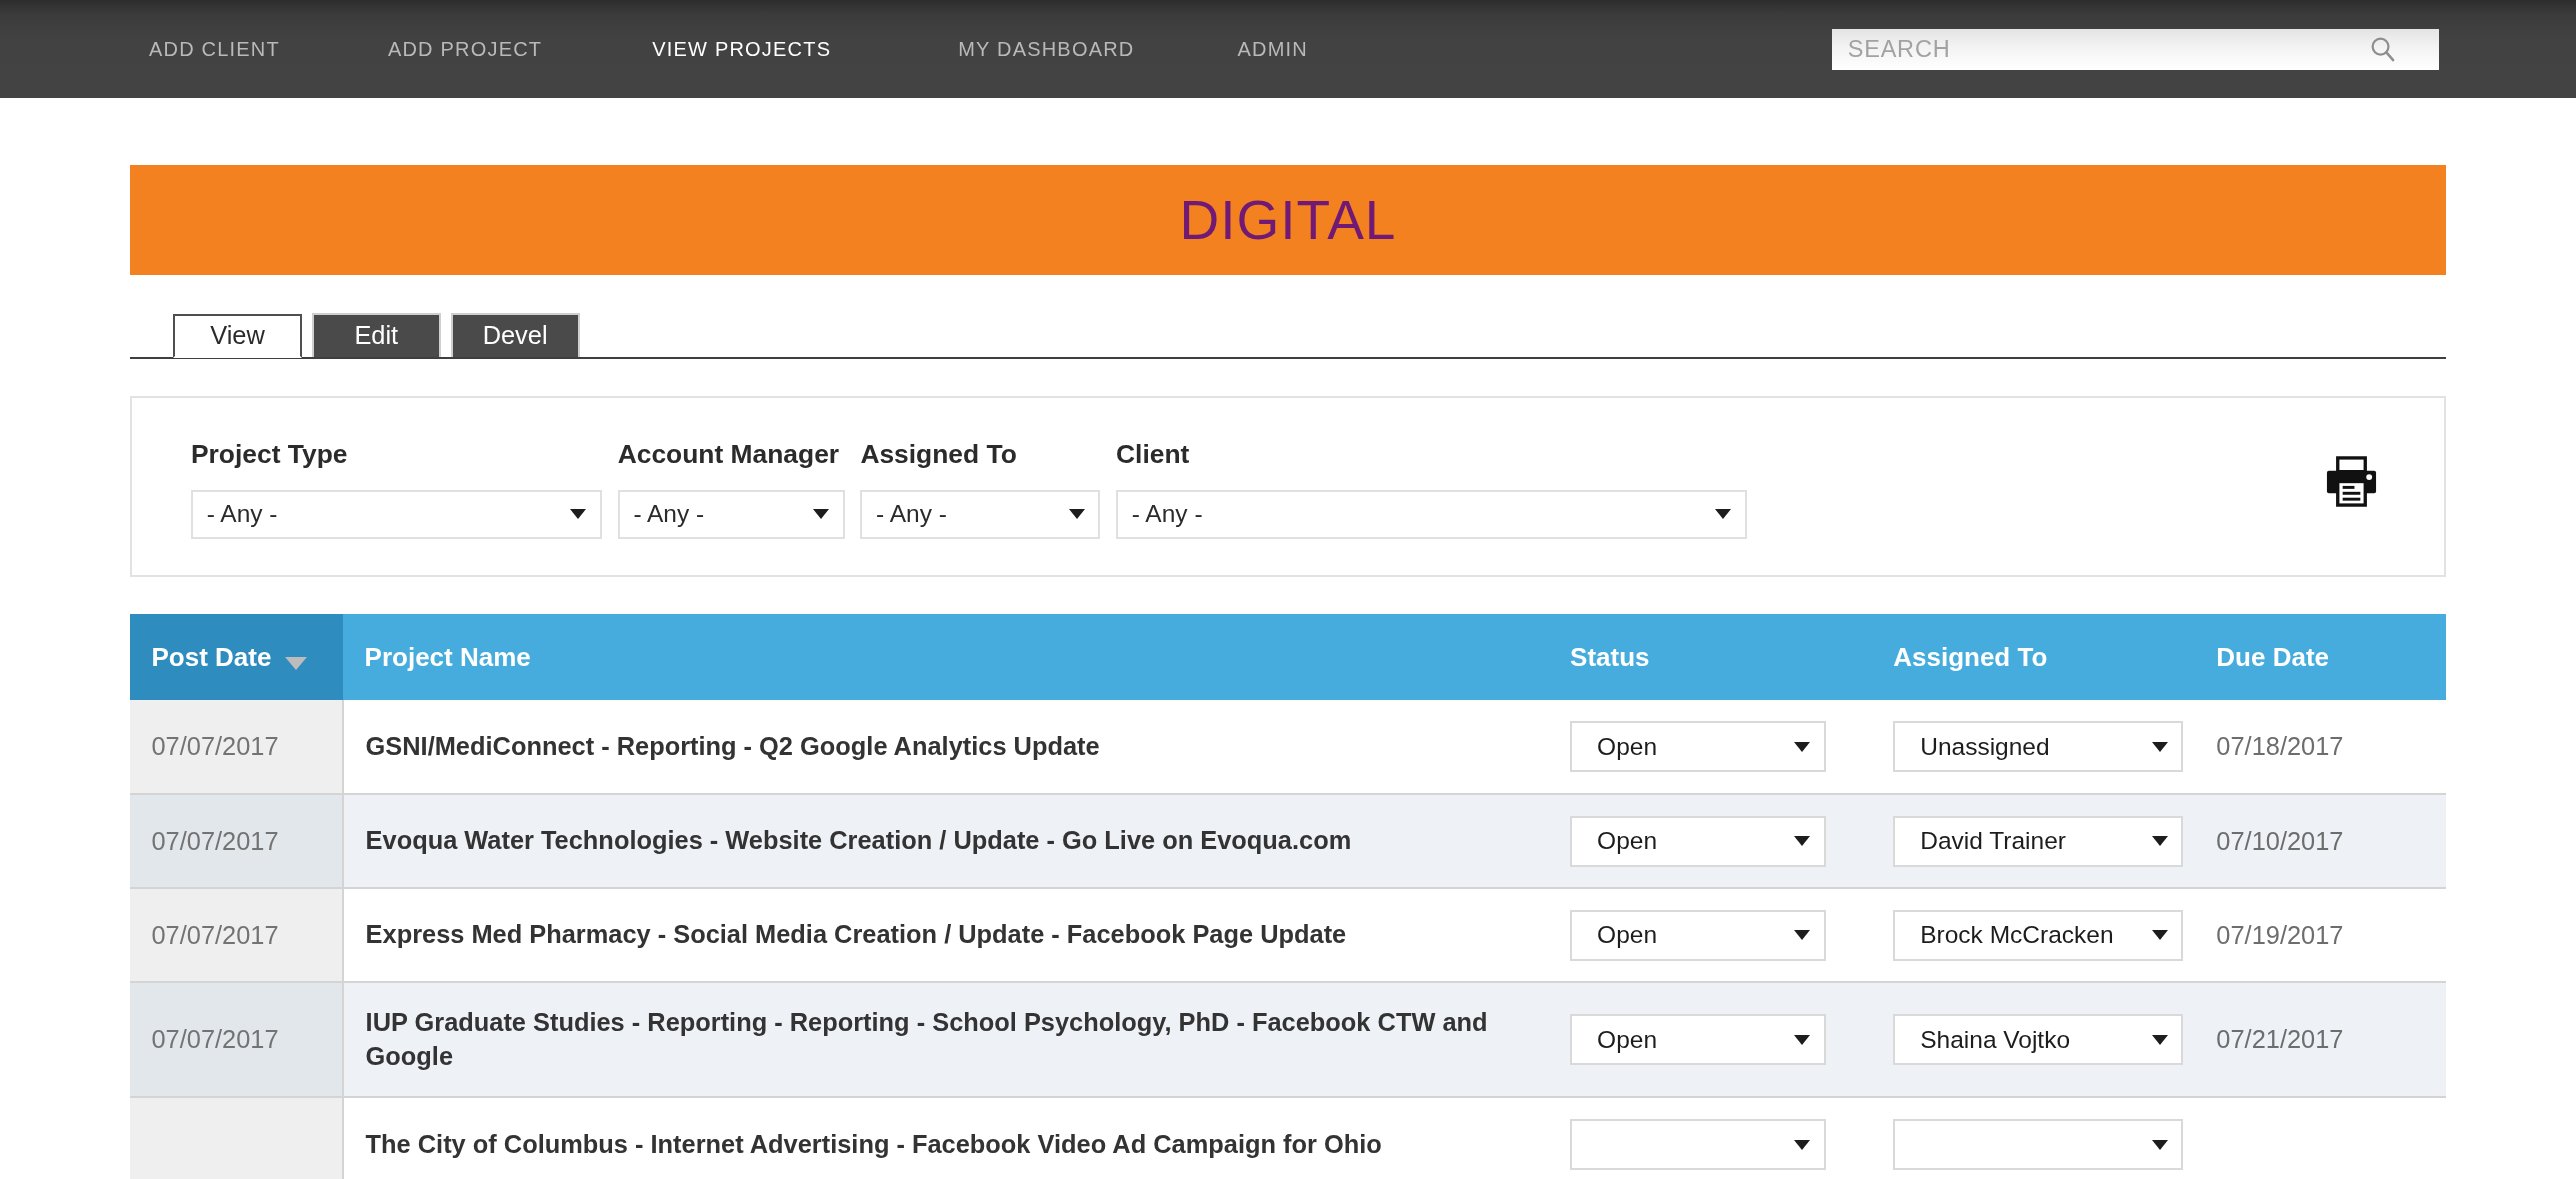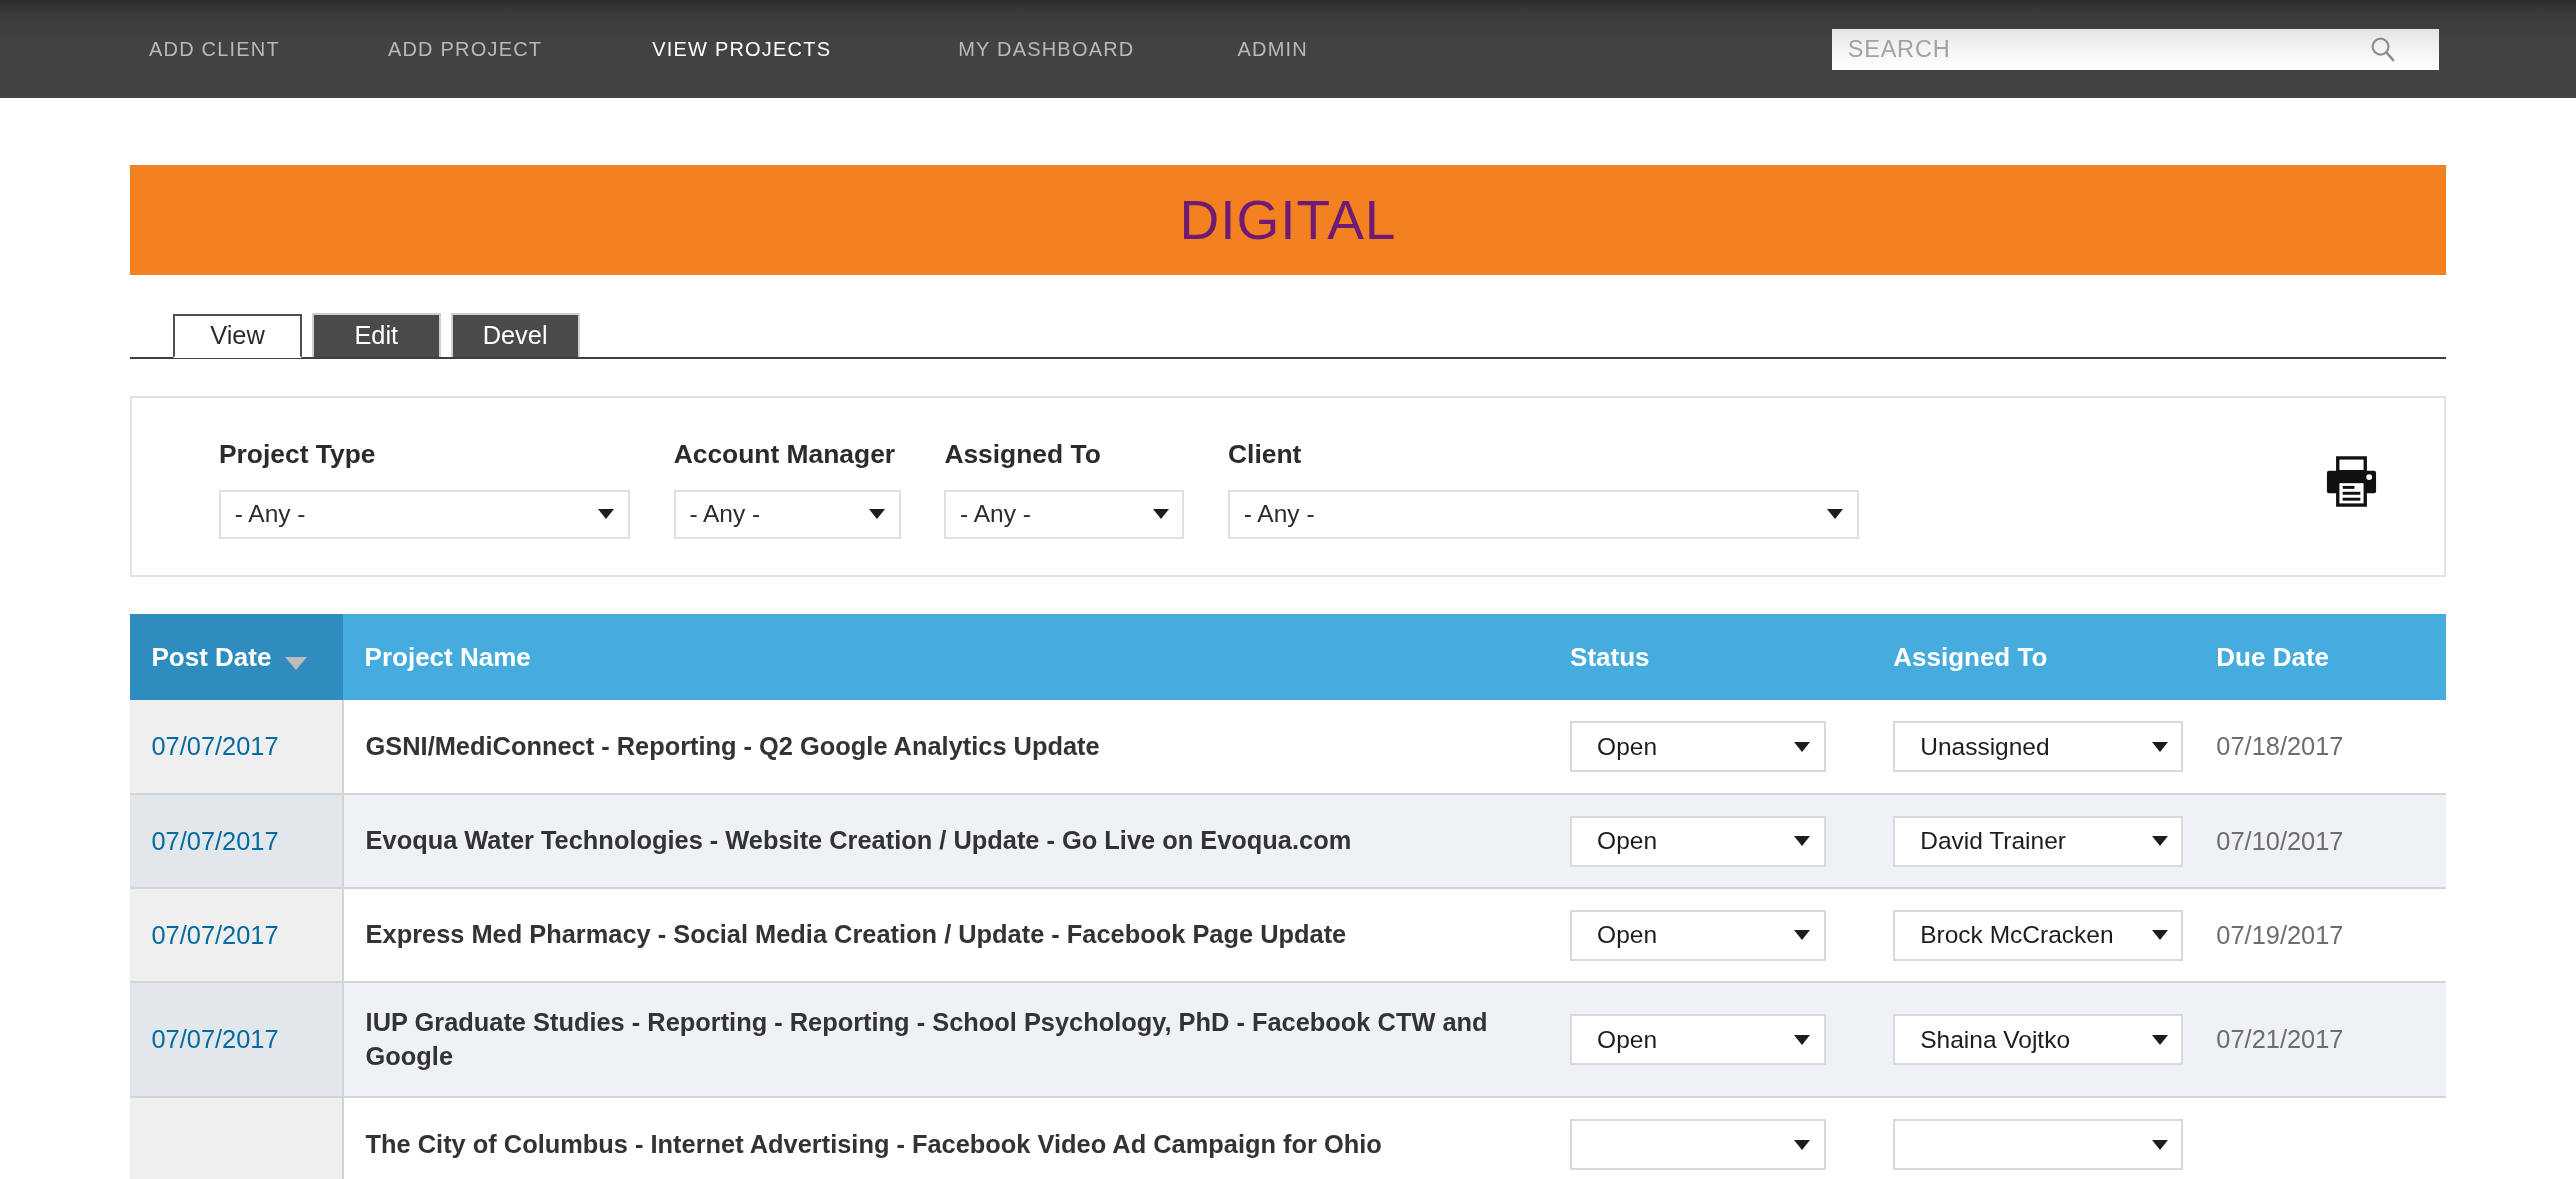--- a/index.html
+++ b/index.html
@@ -135,21 +135,21 @@
     margin-top: 37px;
     border: 2px solid #e2e2e2;
     background: #ffffff;
     height: 181px;
     position: relative;
     display: flex;
     align-items: flex-start;
     padding-top: 41px;
     padding-left: 59px;
   }
-  .filter-field { margin-right: 15.7px; margin-left: 28px; }
+  .filter-field { margin-right: 15.7px; }
   .filter-label {
     font-size: 26.4px;
     font-weight: bold;
     color: #2b2b2b;
     margin-bottom: 19.6px;
     white-space: nowrap;
   }
   .select {
     position: relative;
     height: 49px;
@@ -230,21 +230,21 @@
   .col-status   { width: 323px; }
   .col-assigned { width: 323px; }
   .col-due      { width: 251px; }
 
   tr.row-odd  td { background: #ffffff; }
   tr.row-even td { background: #eef2f7; }
   tr.row-odd  td.cell-postdate { background: #efefef; }
   tr.row-even td.cell-postdate { background: #e2e7eb; }
 
   td.cell-postdate {
-    color: #0369a1;
+    color: #737373;
     border-right: 2px solid #d4d4d4;
   }
   td.cell-due { color: #6d6d6d; }
   td.cell-name { color: #333333; line-height: 1.33; padding-right: 19.6px; font-weight: bold; }
 
   .row-h1 td { height: 94px; }
   .row-h2 td { height: 115px; }
 
   .cell-select {
     position: relative;

